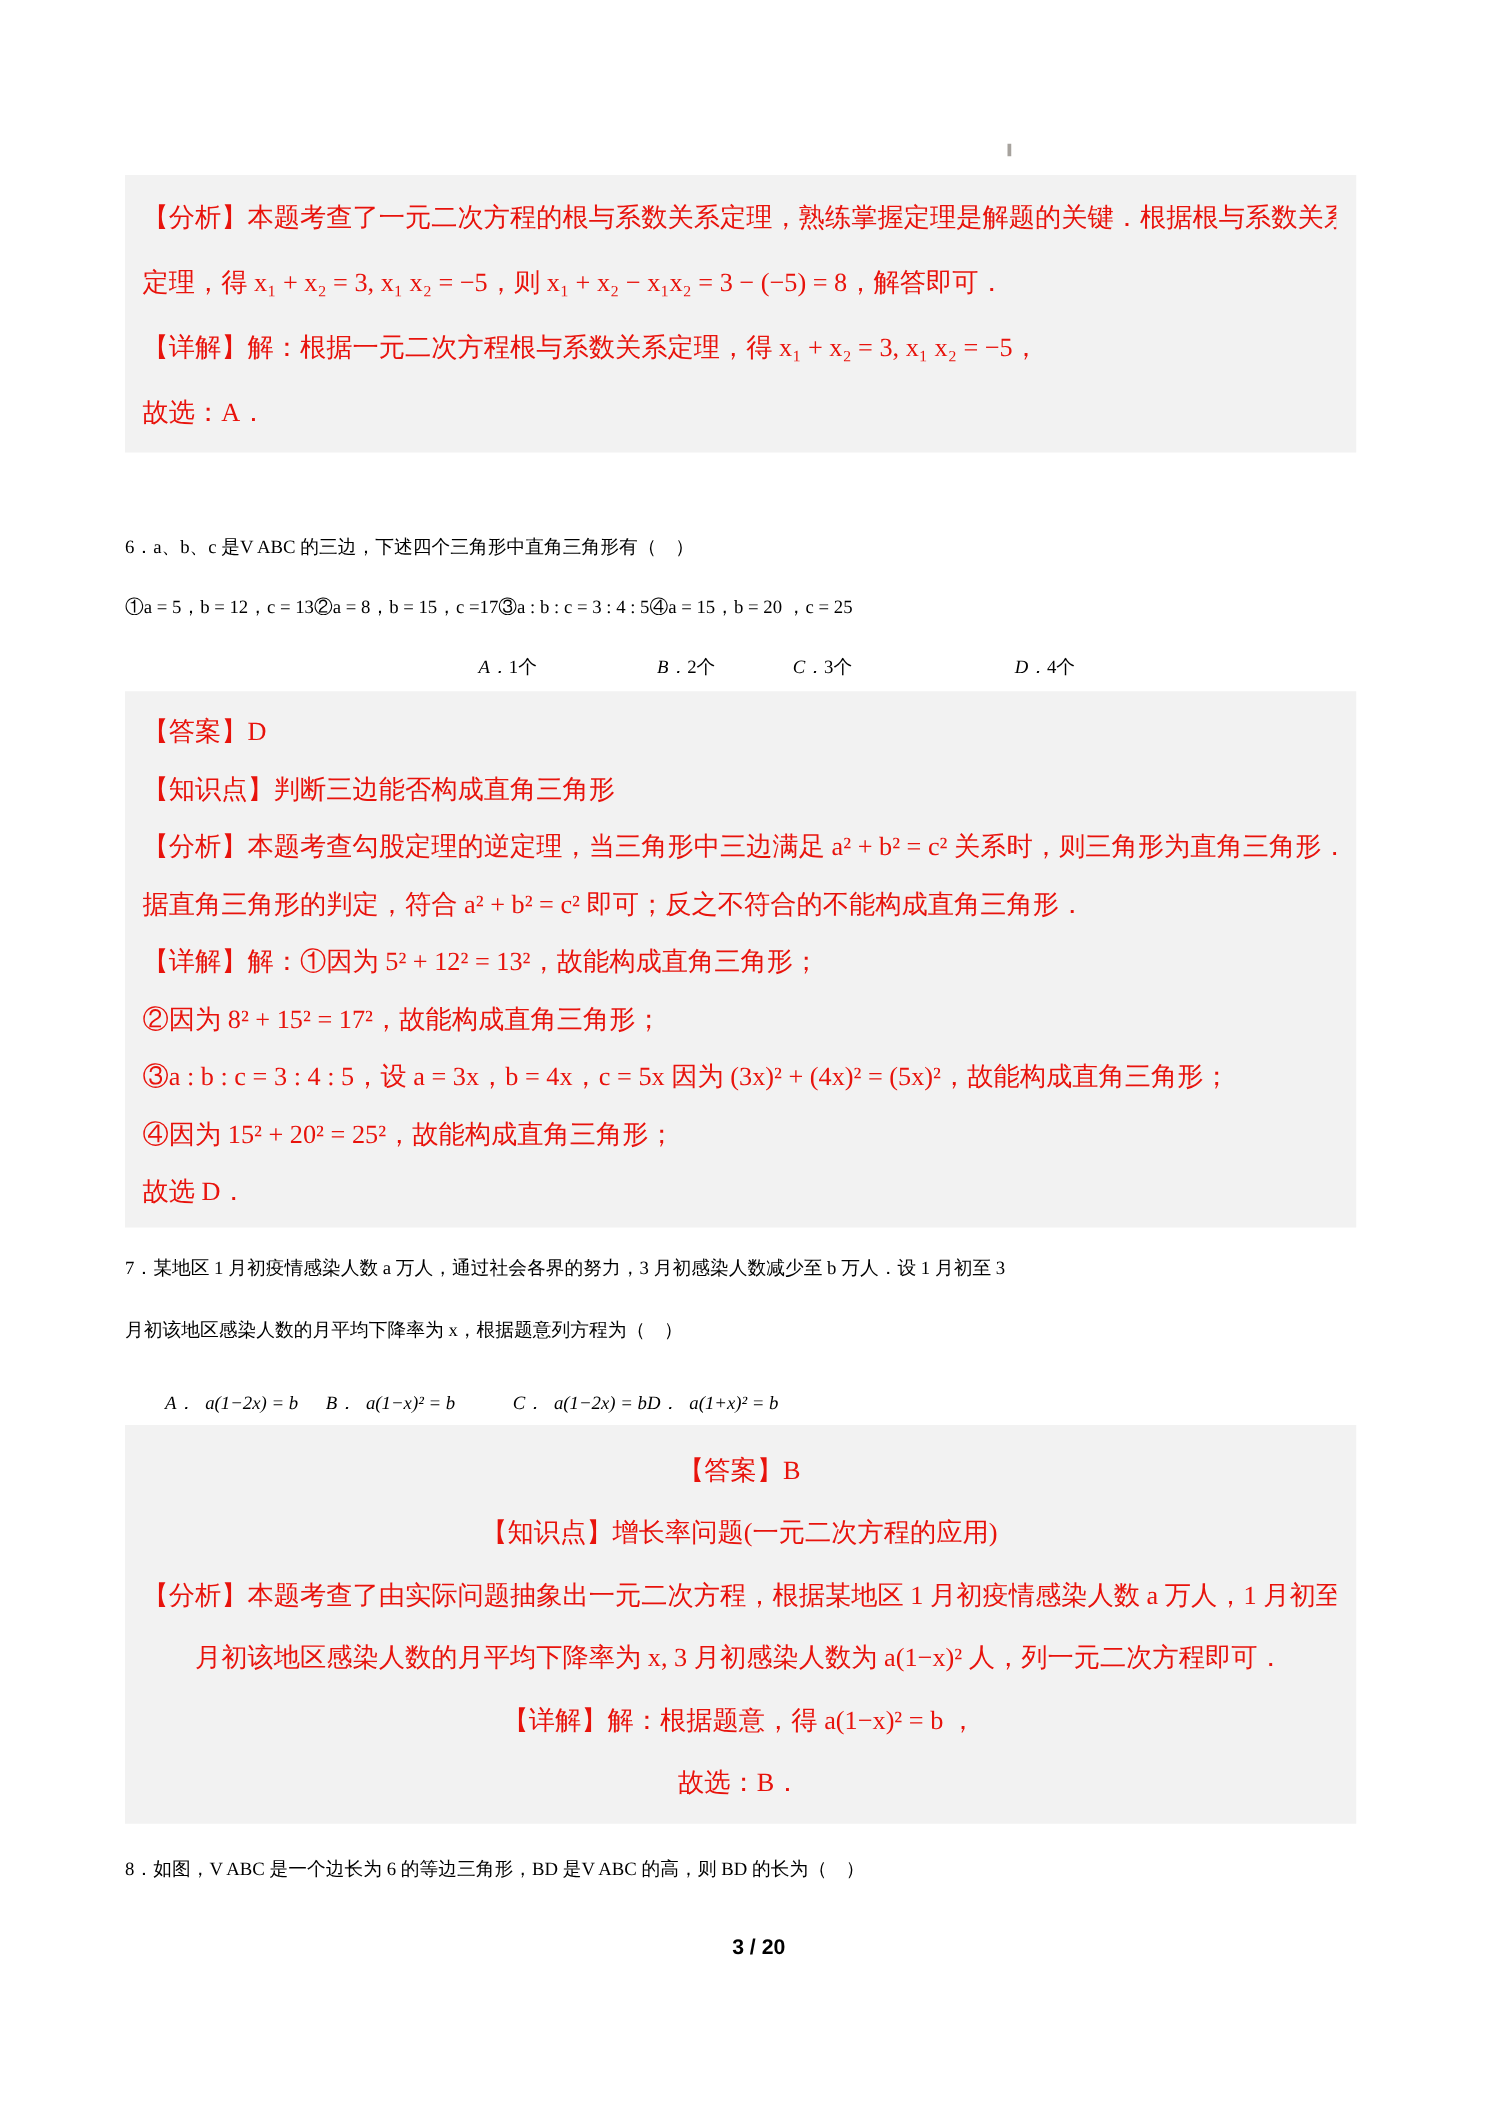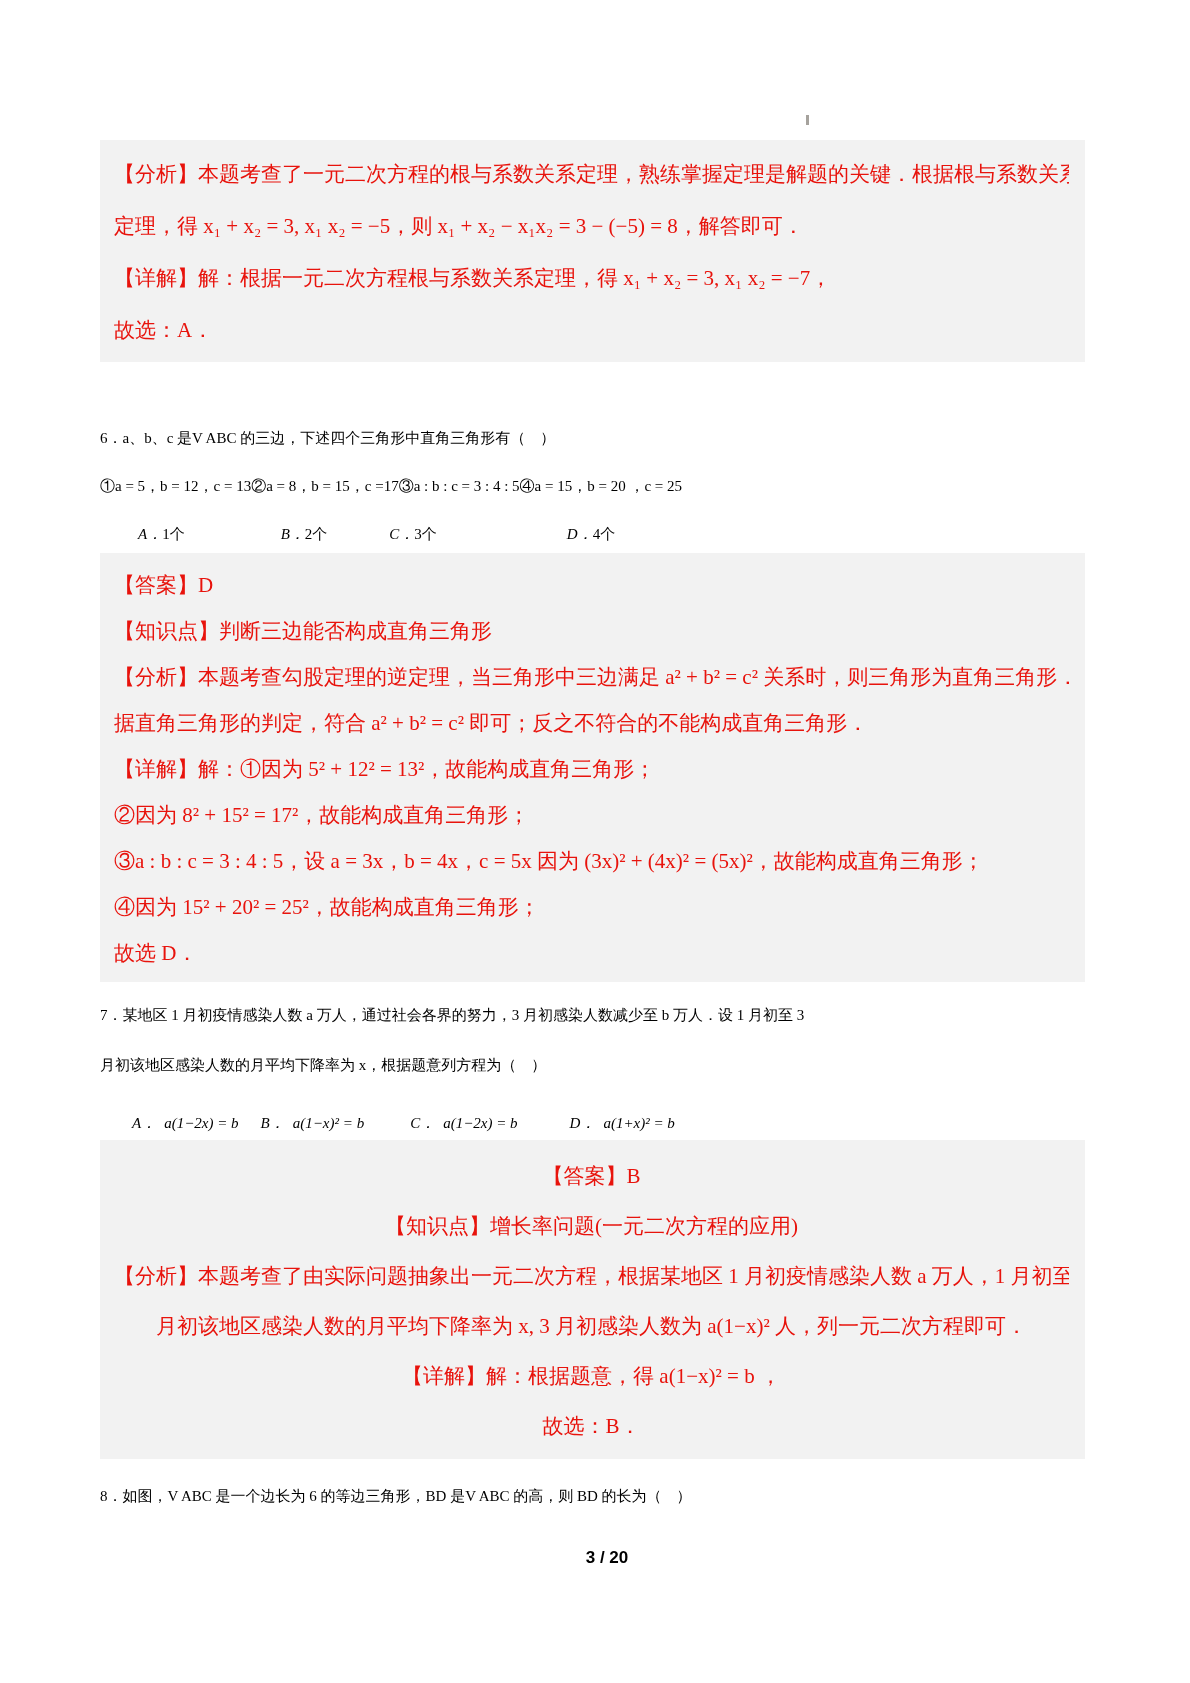--- a/index.html
+++ b/index.html
@@ -25,53 +25,53 @@
     position:absolute;top:1548px;left:12px;width:100%;text-align:center;
     font-family:"Liberation Sans","DejaVu Sans",sans-serif;
     font-weight:bold;font-size:17px;color:#000;
   }
   
   #sol5{top:140px;padding:8px 16px 6px 14px;}
   #sol5 .sol-line{line-height:52px;}
   
   #q6{top:414px;}
   #q6 .q-line{line-height:48px;}
-  #q6 .opt-row{line-height:44px;margin-top:2px;}
+  #q6 .opt-row{line-height:44px;margin-top:2px;justify-content:center;}
   #q6 .opt-a{margin-left:38px;}
   #q6 .opt-b{margin-left:96px;}
   #q6 .opt-c{margin-left:62px;}
   #q6 .opt-d{margin-left:130px;}
   
   #sol6{top:553px;padding:9px 16px 6px 14px;}
   #sol6 .sol-line{line-height:46px;}
   
   #q7{top:990px;}
   #q7 .q-line{line-height:50px;}
   #q7 .opt-row{line-height:46px;margin-top:10px;}
   #q7 .opt-a{margin-left:32px;}
   #q7 .opt-b{margin-left:22px;}
   #q7 .opt-c{margin-left:46px;}
-  #q7 .opt-d{margin-left:52px;}
+  #q7 .opt-d{}
   #q7 .opt-label{margin-right:8px;}
   
   #sol7{top:1140px;padding:11px 16px 8px 14px;text-align:center;}
   #sol7 .sol-line{line-height:50px;}
   
   #q8{top:1472px;}
   #q8 .q-line{line-height:48px;}
 </style>
 </head>
 <body>
 
 <div class="cursor-mark"></div>
 
 <div id="sol5" class="sol-block">
   <div class="sol-line">【分析】本题考查了一元二次方程的根与系数关系定理，熟练掌握定理是解题的关键．根据根与系数关系</div>
   <div class="sol-line">定理，得 x₁ + x₂ = 3, x₁ x₂ = −5，则 x₁ + x₂ − x₁x₂ = 3 − (−5) = 8，解答即可．</div>
-  <div class="sol-line">【详解】解：根据一元二次方程根与系数关系定理，得 x₁ + x₂ = 3, x₁ x₂ = −7，</div>
+  <div class="sol-line">【详解】解：根据一元二次方程根与系数关系定理，得 x₁ + x₂ = 3, x₁ x₂ = −5，</div>
   <div class="sol-line">故选：A．</div>
 </div>
 
 <div id="q6" class="q-section">
   <div class="q-line">6．a、b、c 是V ABC 的三边，下述四个三角形中直角三角形有（　）</div>
   <div class="q-line">①a = 5，b = 12，c = 13②a = 8，b = 15，c =17③a : b : c = 3 : 4 : 5④a = 15，b = 20 ，c = 25</div>
   <div class="opt-row">
     <div class="opt opt-a"><span class="opt-label">A．</span><span>1个</span></div>
     <div class="opt opt-b"><span class="opt-label">B．</span><span>2个</span></div>
     <div class="opt opt-c"><span class="opt-label">C．</span><span>3个</span></div>

